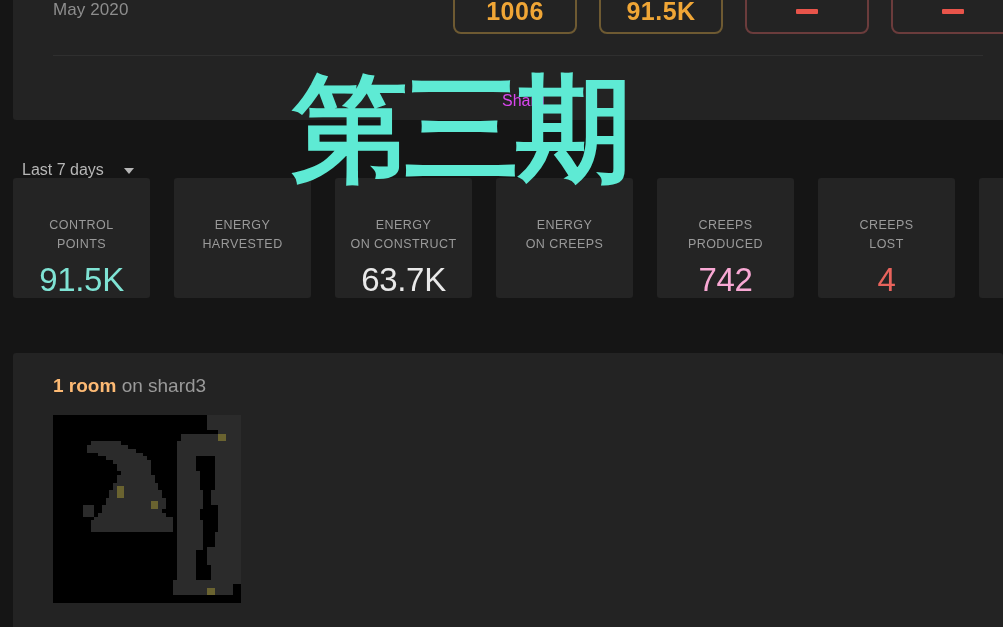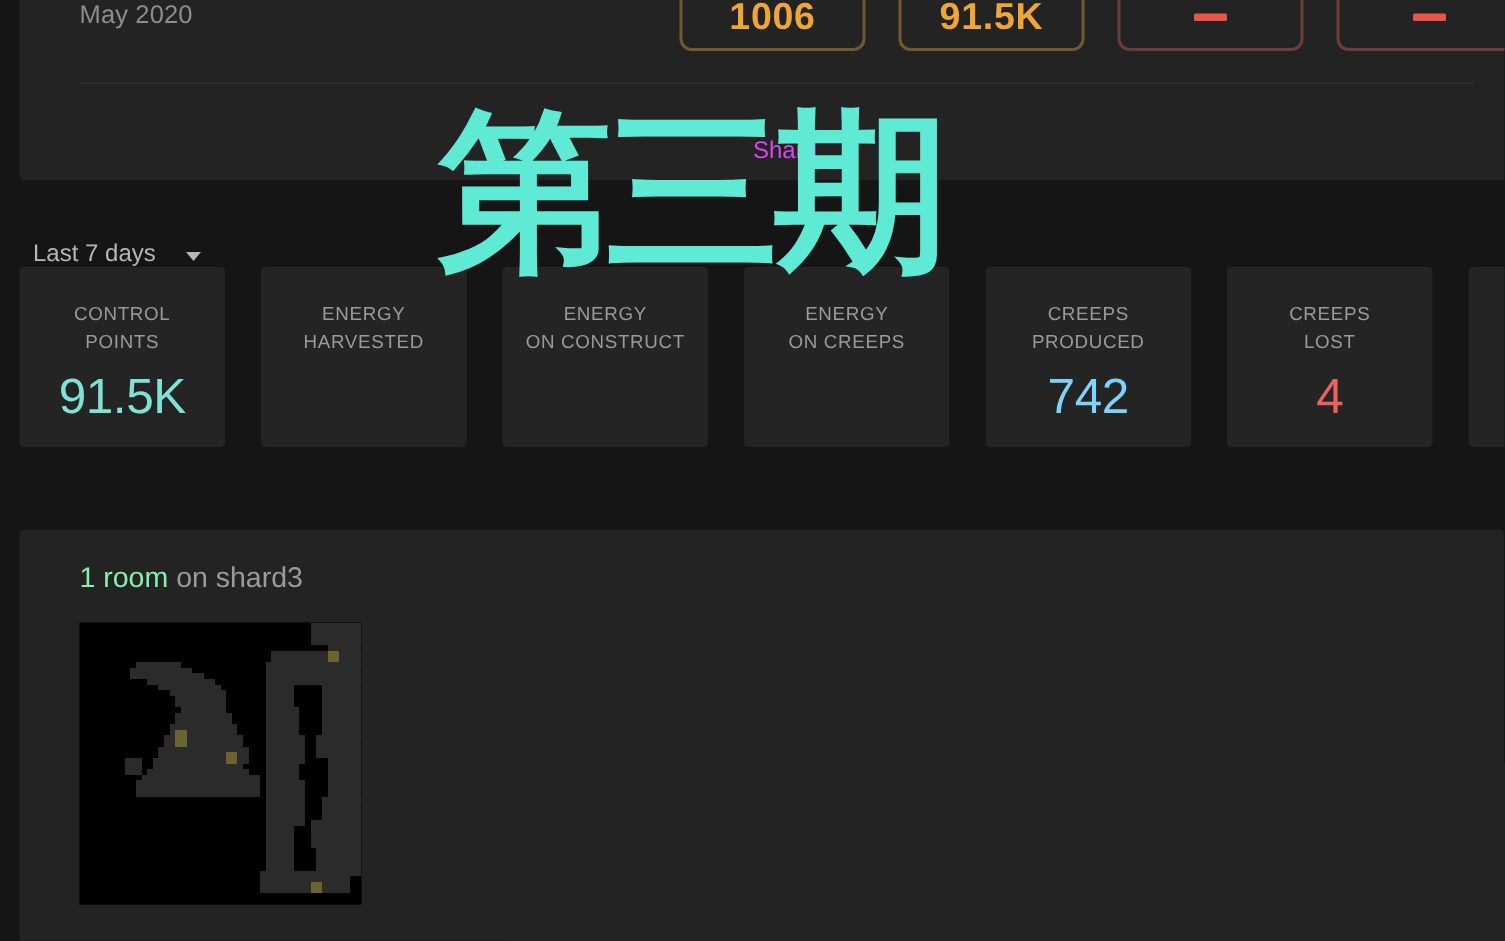--- a/index.html
+++ b/index.html
@@ -142,20 +142,21 @@
     padding-top: 22px;
   }
 
   .stat-title {
     font-size: 12.5px;
     color: #9a9a9a;
     letter-spacing: 0.45px;
     text-align: center;
     line-height: 19px;
     text-transform: uppercase;
+    margin-top: 16px;
   }
 
   .stat-value {
     margin-top: 7px;
     font-size: 33px;
     font-weight: 400;
     line-height: 38px;
     letter-spacing: -0.3px;
   }
 
@@ -172,22 +173,22 @@
 
   .rooms-heading {
     position: absolute;
     left: 40px;
     top: 22px;
     font-size: 19px;
     color: #9a9a9a;
   }
 
   .rooms-heading .count {
-    color: #86efac;
-    font-weight: normal;
+    color: #fdba74;
+    font-weight: bold;
   }
 
   .room-thumb {
     position: absolute;
     left: 40px;
     top: 62px;
     width: 188px;
     height: 188px;
     background: #000;
     overflow: hidden;
@@ -245,35 +246,36 @@
         <span>ENERGY</span><br>
         <span>HARVESTED</span>
       </div>
     </div>
 
     <div class="stat-card">
       <div class="stat-title">
         <span>ENERGY</span><br>
         <span>ON CONSTRUCT</span>
       </div>
+      <div class="stat-value" style="color:#e8e8e8">63.7K</div>
     </div>
 
     <div class="stat-card">
       <div class="stat-title">
         <span>ENERGY</span><br>
         <span>ON CREEPS</span>
       </div>
     </div>
 
     <div class="stat-card">
       <div class="stat-title">
         <span>CREEPS</span><br>
         <span>PRODUCED</span>
       </div>
-      <div class="stat-value" style="color:#7dd3fc">742</div>
+      <div class="stat-value" style="color:#f9a8d4">742</div>
     </div>
 
     <div class="stat-card">
       <div class="stat-title">
         <span>CREEPS</span><br>
         <span>LOST</span>
       </div>
       <div class="stat-value" style="color:#e8635c">4</div>
     </div>
 

